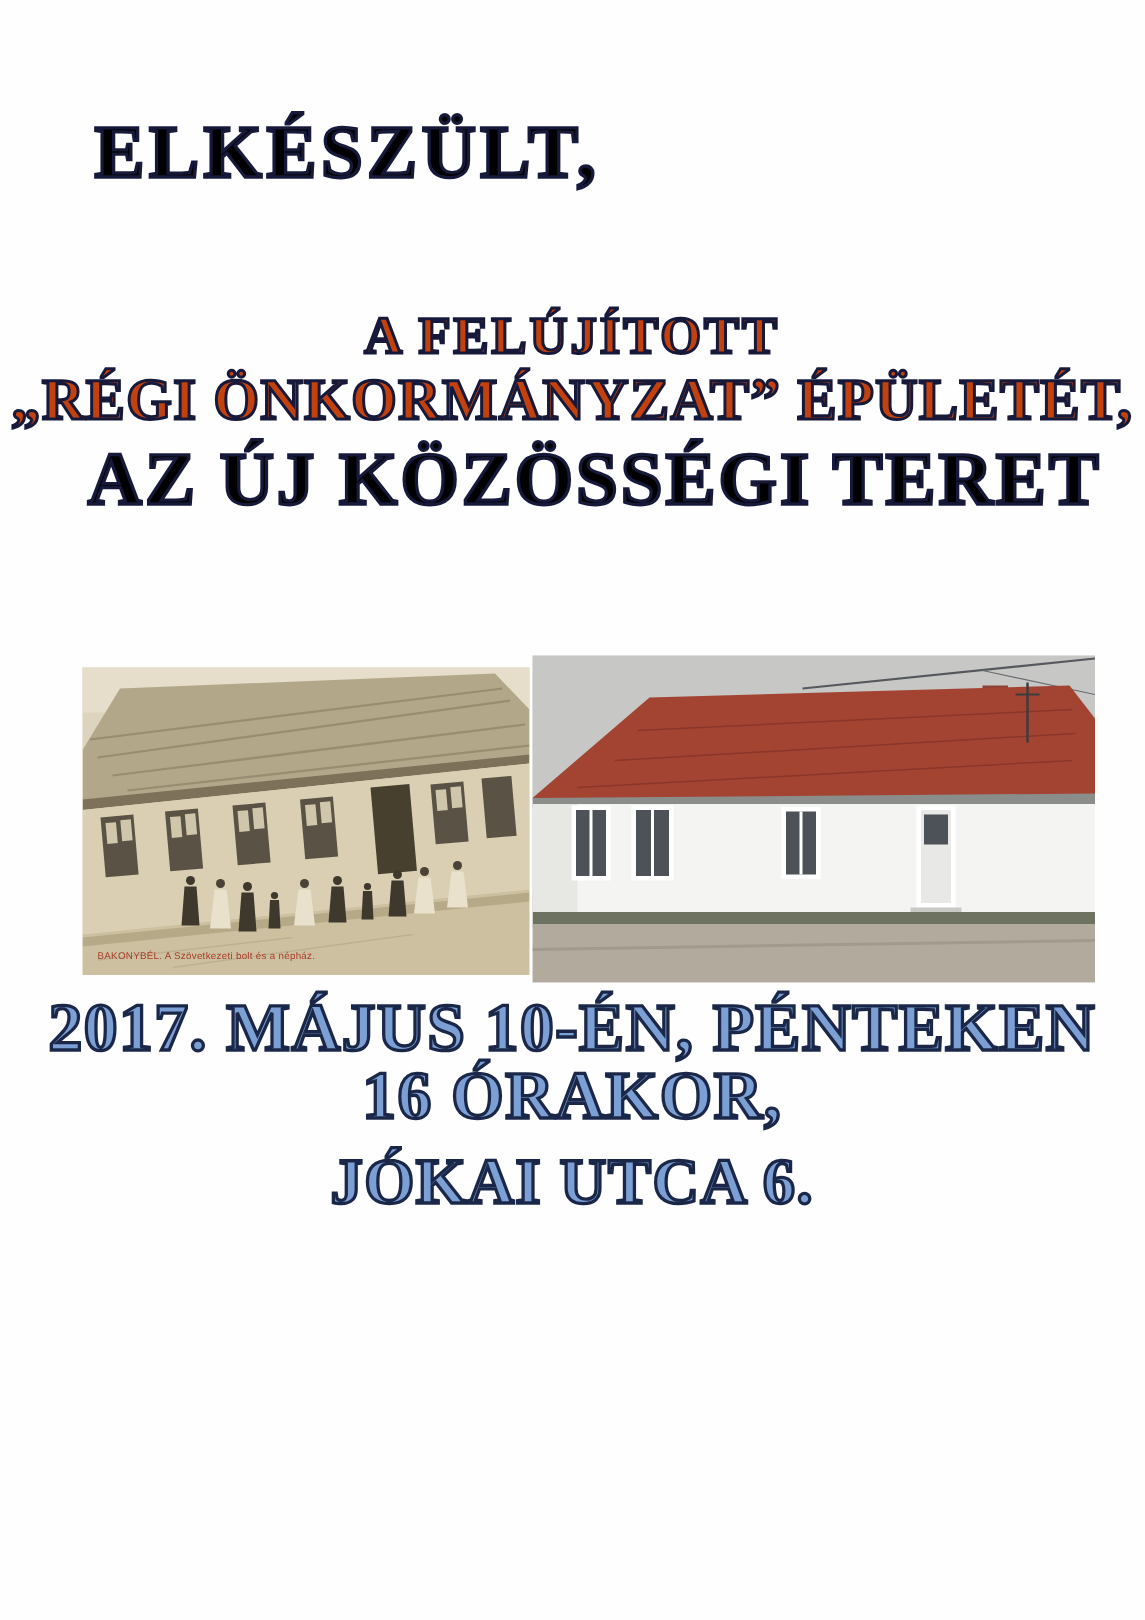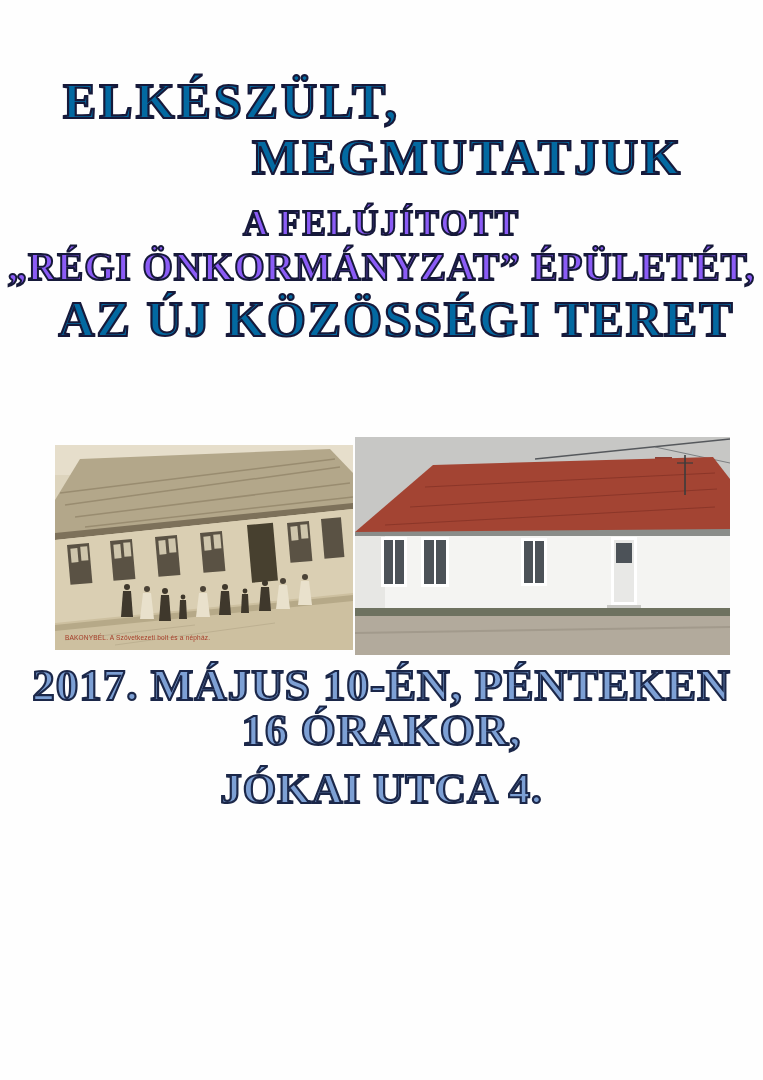--- a/index.html
+++ b/index.html
@@ -2,22 +2,22 @@
 <html><head>
 <meta charset="utf-8">
 <style>
   html,body{margin:0;padding:0;}
   body{background:#ffffff;font-family:"Liberation Sans",sans-serif;}
   .poster{position:relative;width:763px;height:1080px;background:#fefefe;overflow:hidden;}
 
   
   .hero{position:absolute;font-family:"Liberation Serif",serif;font-weight:bold;white-space:nowrap;line-height:1;}
   .centered{left:0;right:0;text-align:center;}
-  .orange{color:#0369a1;-webkit-text-stroke:2.2px #16193a;}
-  .blue{color:#8b5cf6;-webkit-text-stroke:2px #16193a;}
+  .orange{color:#000000;-webkit-text-stroke:2.2px #16193a;}
+  .blue{color:#c2410c;-webkit-text-stroke:2px #16193a;}
   .dateblue{color:#7DA0D4;-webkit-text-stroke:2.2px #1b2749;}
   .t1{top:76px;left:63px;font-size:50px;letter-spacing:3px;}
   .t2{top:132px;left:252px;font-size:50px;letter-spacing:3px;}
   .t3{top:206px;font-size:35px;letter-spacing:2px;}
   .t4{top:247px;font-size:39px;letter-spacing:1px;}
   .t5{top:294px;font-size:50px;letter-spacing:2px;margin-left:30px;}
   .t6{top:360px;font-size:52px;letter-spacing:2px;}
   .d1{top:663px;font-size:45px;letter-spacing:1px;}
   .d2{top:708px;font-size:45px;letter-spacing:1px;text-align:center;}
   .d3{top:767px;font-size:43px;letter-spacing:1px;}
@@ -30,21 +30,20 @@
 
   
   .footer{position:absolute;left:0;top:795px;width:763px;height:285px;}
 </style>
 </head>
 <body>
 
 <div class="poster">
 
   <div class="hero orange t1">ELKÉSZÜLT,</div>
-  <div class="hero orange t2">MEGMUTATJUK</div>
   <div class="hero blue centered t3">A FELÚJÍTOTT</div>
   <div class="hero blue centered t4">„RÉGI ÖNKORMÁNYZAT” ÉPÜLETÉT,</div>
   <div class="hero orange centered t5">AZ ÚJ KÖZÖSSÉGI TERET</div>
 
   <div class="photo photo-old">
     <svg width="298" height="205" viewBox="0 0 298 205">
       <rect width="298" height="205" fill="#ddd4bd"></rect>
       <rect width="298" height="30" fill="#e6decb"></rect>
       <polygon points="0,55 25,14 275,4 298,28 298,60 0,90" fill="#b3a78a"></polygon>
       <g stroke="#998c70" stroke-width="1.5">
@@ -155,21 +154,21 @@
         </g>
       </g>
       <rect x="0" y="171" width="375" height="10" fill="#6e7260"></rect>
       <rect x="0" y="179" width="375" height="39" fill="#b2aa9c"></rect>
       <line x1="0" y1="196" x2="375" y2="190" stroke="#a29a8c" stroke-width="2"></line>
     </svg>
   </div>
 
   <div class="hero dateblue centered d1">2017. MÁJUS 10-ÉN, PÉNTEKEN</div>
   <div class="hero dateblue centered d2">16 ÓRAKOR,</div>
-  <div class="hero dateblue centered d3">JÓKAI UTCA 4.</div>
+  <div class="hero dateblue centered d3">JÓKAI UTCA 6.</div>
 
   <div class="footer">
 
     
 
     
 
     
 
     

